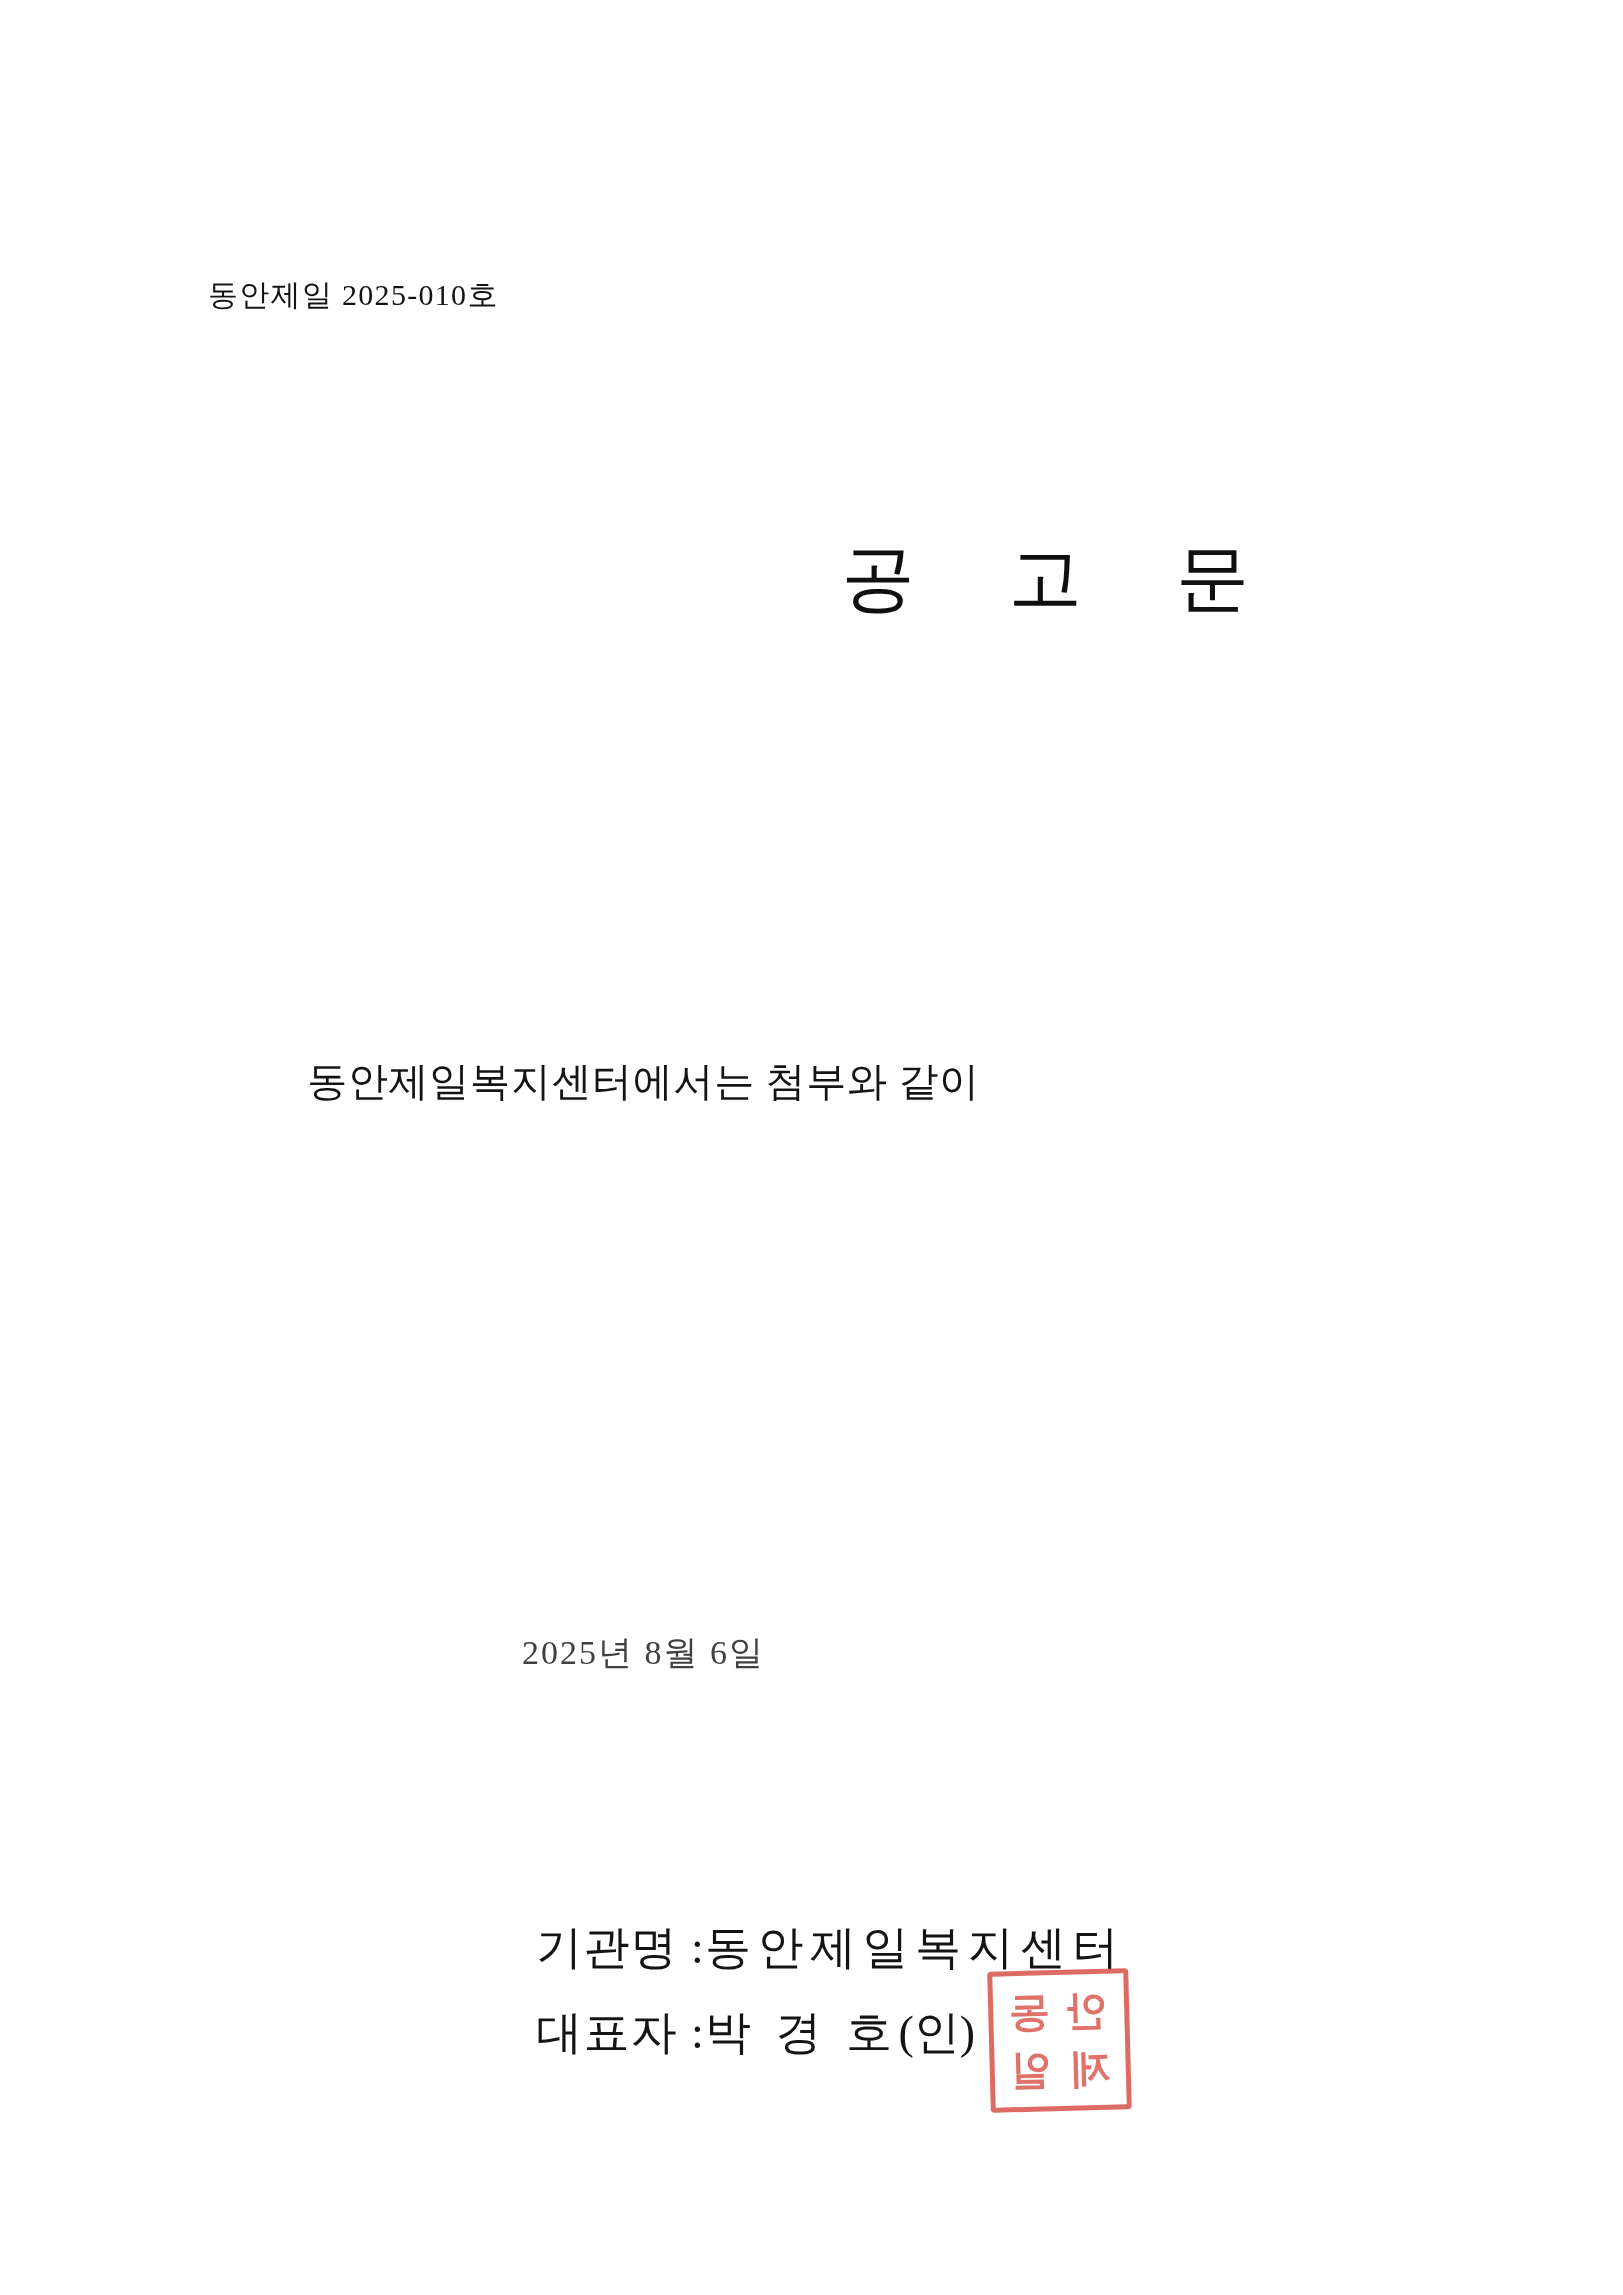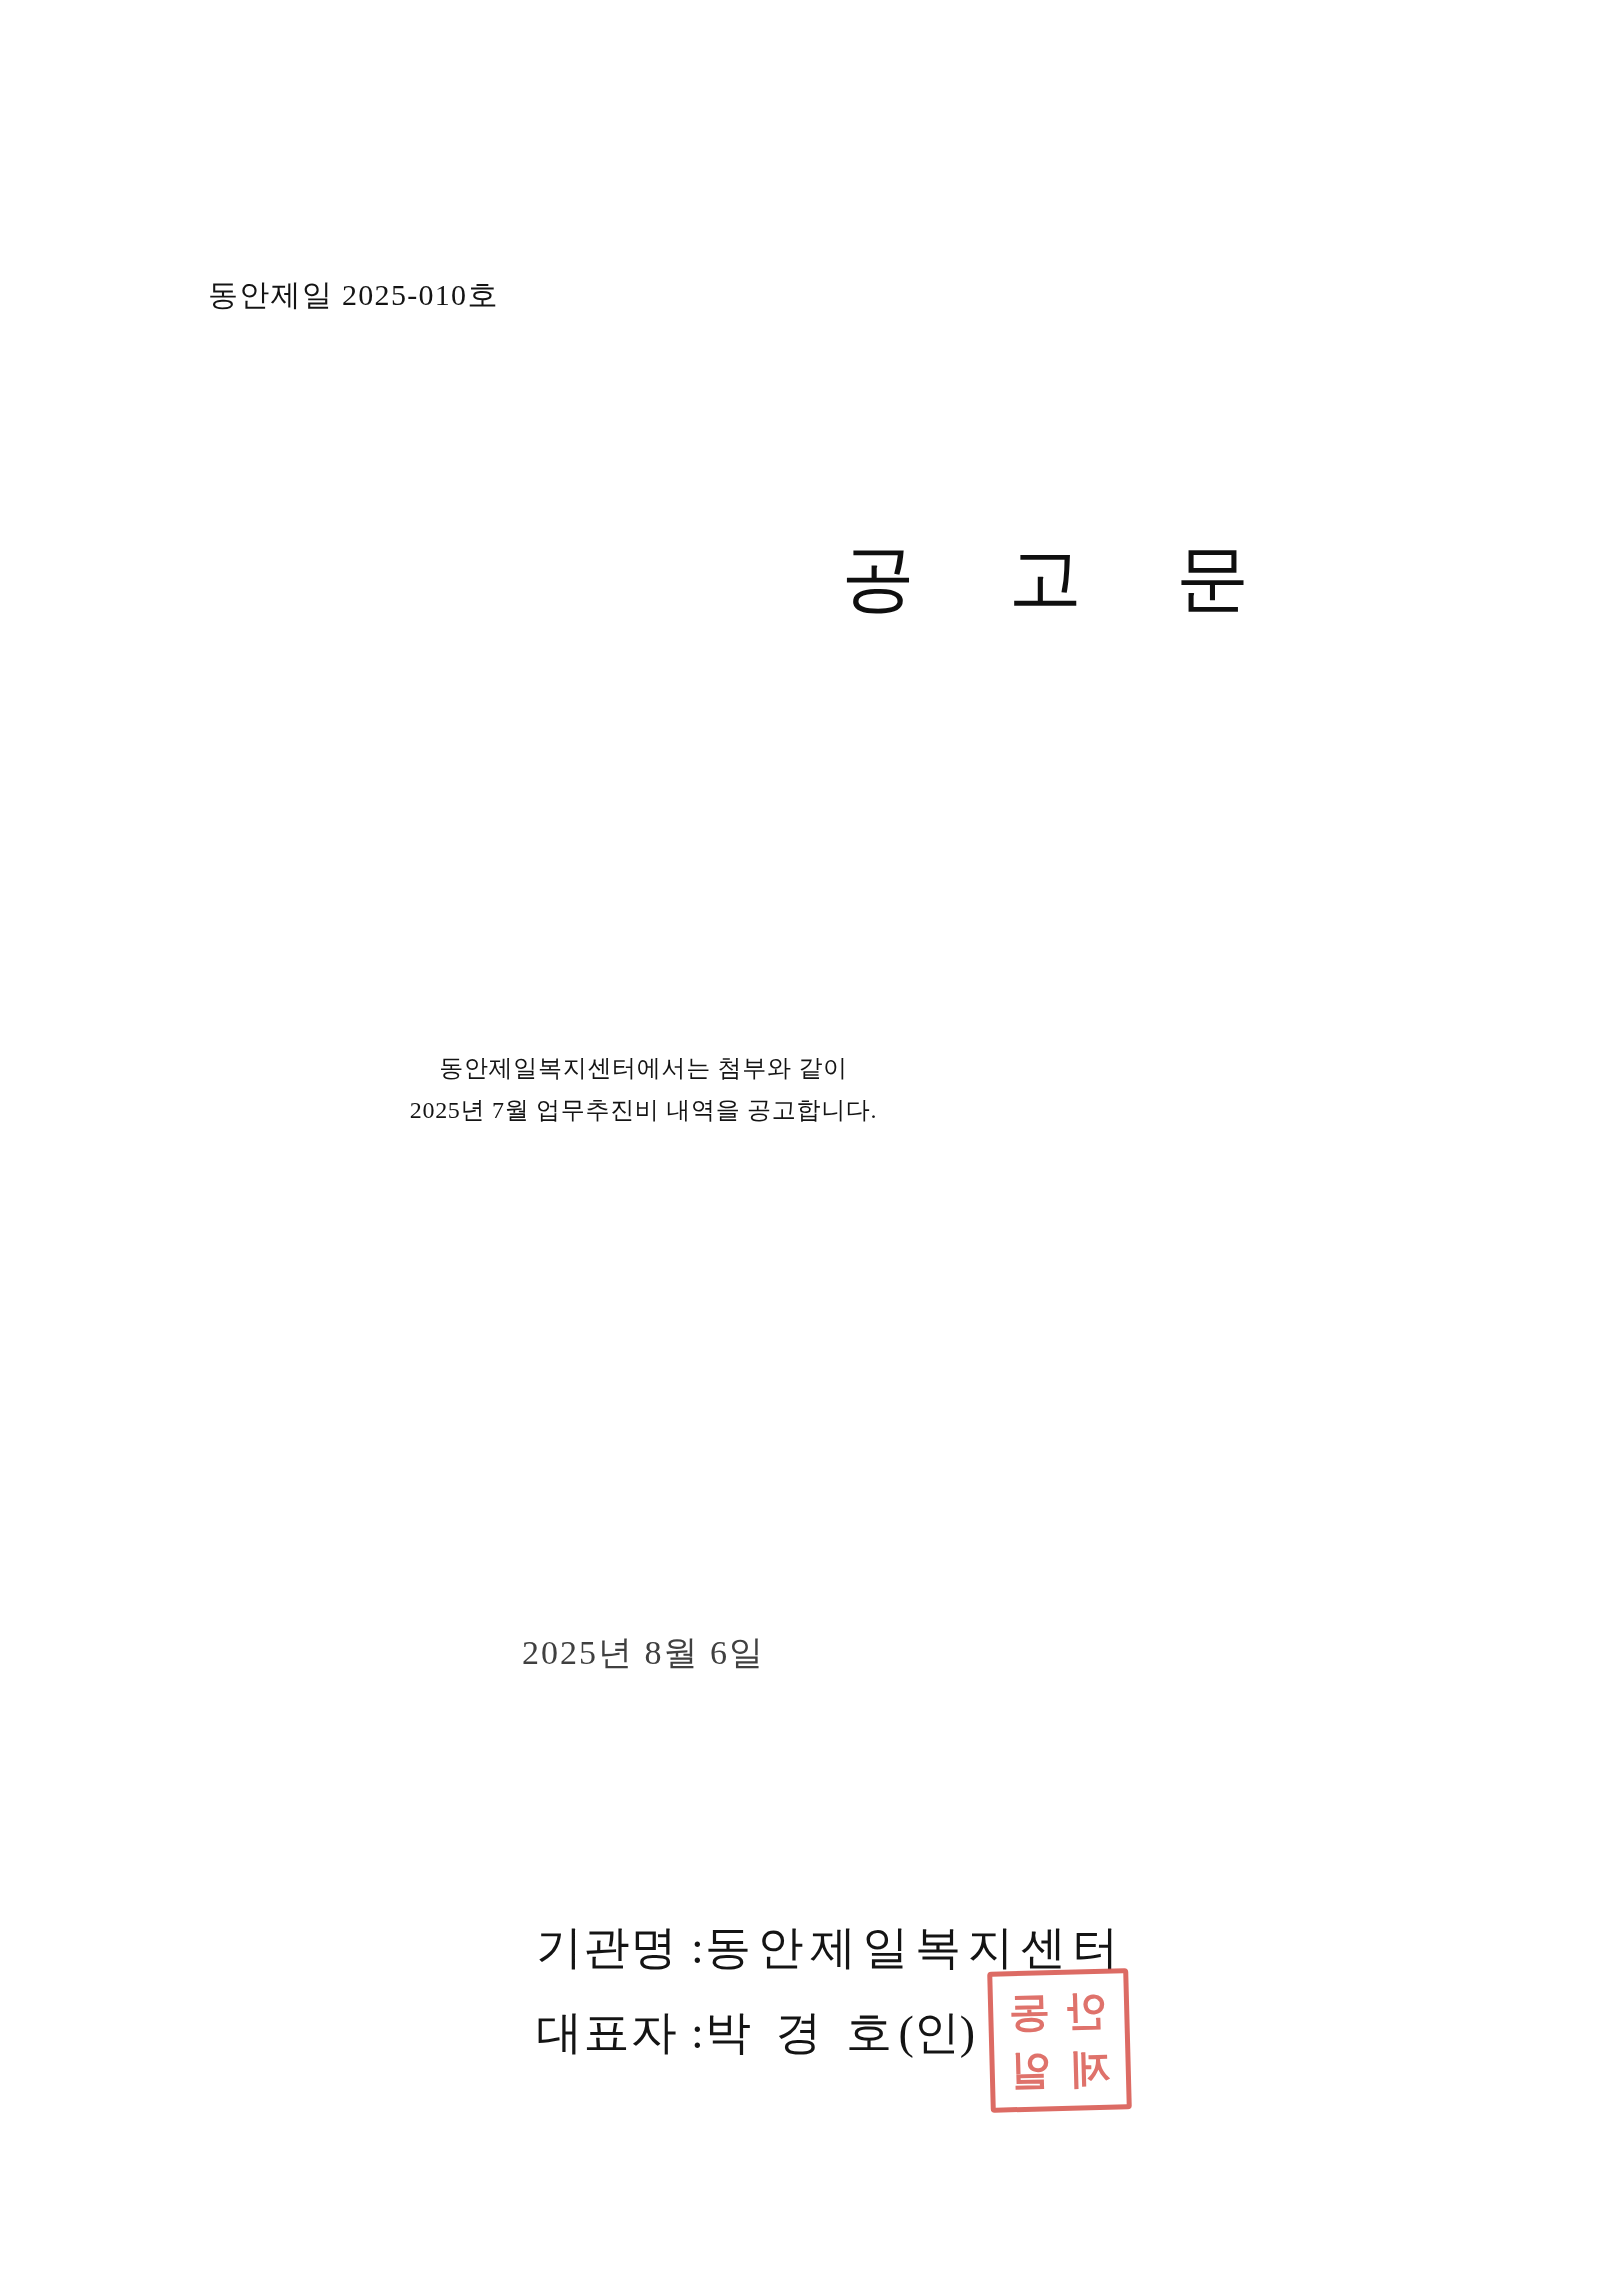--- a/index.html
+++ b/index.html
@@ -44,21 +44,21 @@
     color: #0f0f0f;
   }
 
   
   .body-block {
     position: absolute;
     left: 0;
     right: 0;
     top: 1047px;
     text-align: center;
-    font-size: 24px;
+    font-size: 40px;
     line-height: 1.75;
     letter-spacing: 0.7px;
     color: #141414;
   }
   .body-block .line {
     display: block;
     white-space: nowrap;
   }
 
   
@@ -146,21 +146,20 @@
 <body>
 
 <div class="page">
 
   <div class="doc-number">동안제일 2025-010호</div>
 
   <div class="doc-title">공 고 문</div>
 
   <div class="body-block">
     <span class="line">동안제일복지센터에서는 첨부와 같이</span>
-    <span class="line">2025년 7월 업무추진비 내역을 공고합니다.</span>
   </div>
 
   <div class="doc-date">2025년 8월 6일</div>
 
   <div class="sign-block">
     <span class="sign-line org">
       <span class="sign-label">기관명 : </span><span class="sign-value">동안제일복지센터</span>
     </span>
     <span class="sign-line rep">
       <span class="sign-label">대표자 : </span><span class="sign-value">박 경 호</span><span class="seal-mark">(인)</span>

